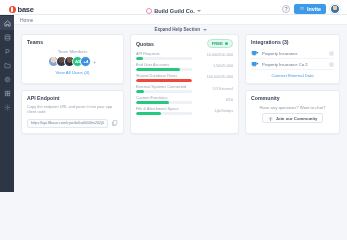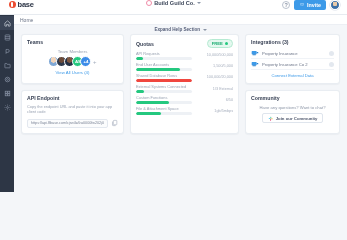--- a/index.html
+++ b/index.html
@@ -7,21 +7,21 @@
     width: 347px; height: 192px;
     font-family: "Liberation Sans", sans-serif;
     background: #f4f6f9;
     overflow: hidden;
   }
   .app { position: relative; width: 347px; height: 192px; display: flex; flex-direction: column; }
 
   
   .topbar {
     height: 15px; background: #ffffff; border-bottom: 1px solid #e7ebf0;
-    display: flex; align-items: flex-start; flex: 0 0 15px; position: relative; z-index: 5;
+    display: flex; align-items: flex-end; flex: 0 0 15px; position: relative; z-index: 5;
   }
   .brand { display: flex; align-items: center; gap: 1.5px; padding-left: 9px; width: 120px; }
   .brand-mark {
     width: 7px; height: 7px; border-radius: 50%;
     background: #ed4c31; position: relative; flex: none;
   }
   .brand-mark::after {
     content: ""; position: absolute; left: 2.4px; top: 1.2px;
     width: 2px; height: 4.4px; background: #fff; border-radius: 1px;
   }

